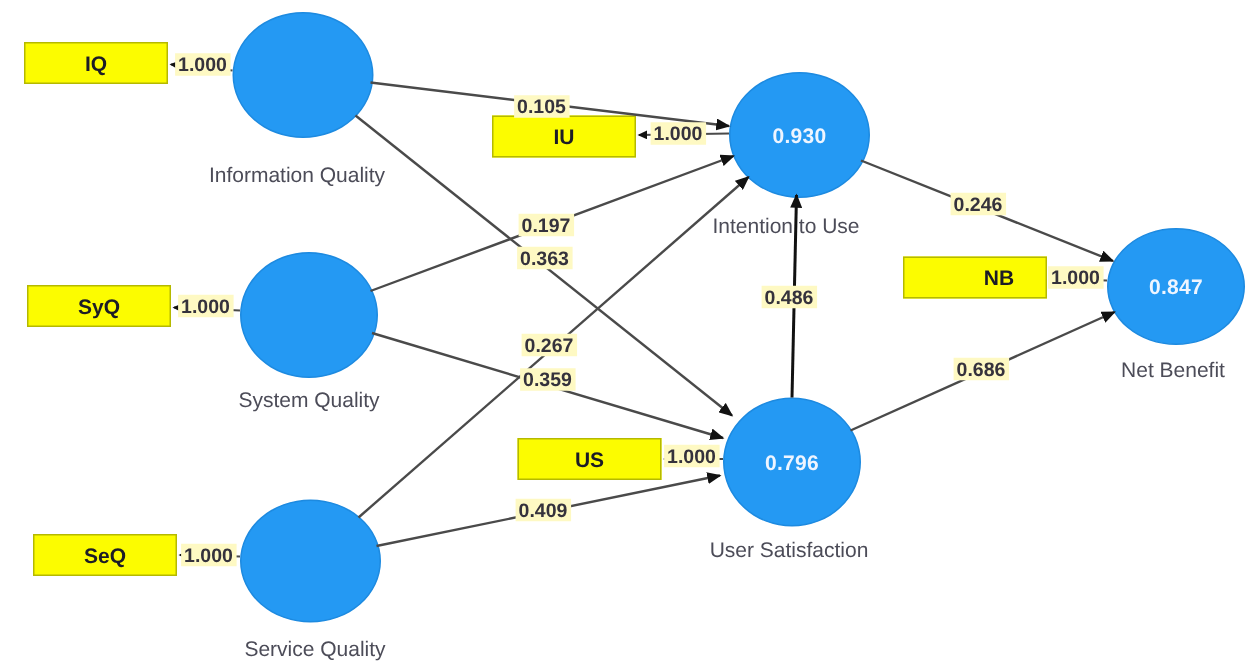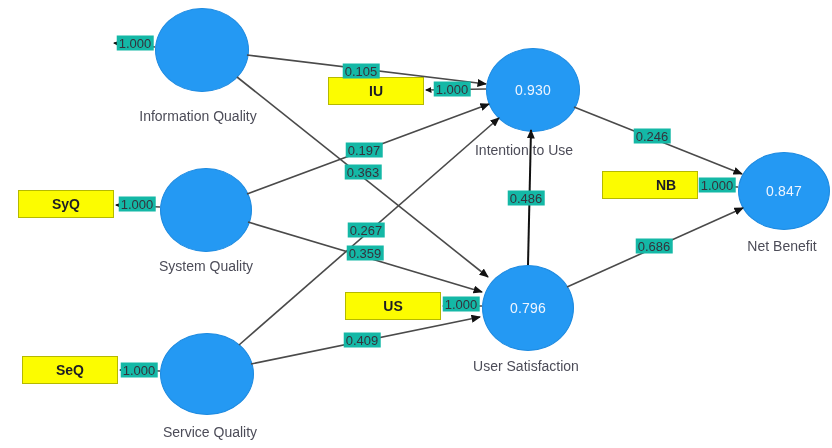--- a/index.html
+++ b/index.html
@@ -4,33 +4,33 @@
 <style>
   html,body{margin:0;padding:0;background:#fff;}
   .canvas{
     position:relative;width:832px;height:448px;background:#ffffff;overflow:hidden;
     font-family:"Liberation Sans",sans-serif;
   }
   .edges{position:absolute;left:0;top:0;width:832px;height:448px;pointer-events:none;}
   .construct{
     position:absolute;border-radius:50%;
     background:#2499F3;border:1px solid #1d8ae0;
-    display:flex;align-items:center;justify-content:center;
+    display:flex;align-items:center;justify-content:center;font-weight:bold;
   }
   .r2{color:#eef5ff;font-size:14px;letter-spacing:.2px;}
   .indicator{
     position:absolute;width:96px;height:28px;
     background:#FCFC00;border:1px solid #b5b900;box-sizing:border-box;
     display:flex;align-items:center;justify-content:center;
     font-size:14px;font-weight:600;color:#1c1c26;
   }
   .edge-label{
     position:absolute;transform:translate(-50%,-50%);
-    background:#14b8a6;padding:0 2px;
-    font-size:13px;color:#35323c;white-space:nowrap;line-height:15px;
+    background:#fef9c3;padding:0 2px;
+    font-size:13px;color:#35323c;white-space:nowrap;line-height:15px;font-weight:bold;
   }
   .construct-label{
     position:absolute;transform:translate(-50%,-50%);
     font-size:14px;color:#4c4c58;text-align:center;line-height:16px;white-space:nowrap;
   }
   .construct-label.wrap{white-space:normal;width:120px;}
 </style>
 </head>
 <body>
 
@@ -42,20 +42,23 @@
   <div class="construct" style="left:486px;top:48px;width:92px;height:82px;">
     <span class="r2">0.930</span>
   </div>
   <div class="construct" style="left:482px;top:265px;width:90px;height:84px;">
     <span class="r2">0.796</span>
   </div>
   <div class="construct" style="left:738px;top:152px;width:90px;height:76px;">
     <span class="r2">0.847</span>
   </div>
 
+  <div class="indicator" style="left:16px;top:28px;">
+    <span>IQ</span>
+  </div>
   <div class="indicator" style="left:18px;top:190px;">
     <span>SyQ</span>
   </div>
   <div class="indicator" style="left:22px;top:356px;">
     <span>SeQ</span>
   </div>
   <div class="indicator" style="left:328px;top:77px;">
     <span>IU</span>
   </div>
   <div class="indicator" style="left:345px;top:292px;">

